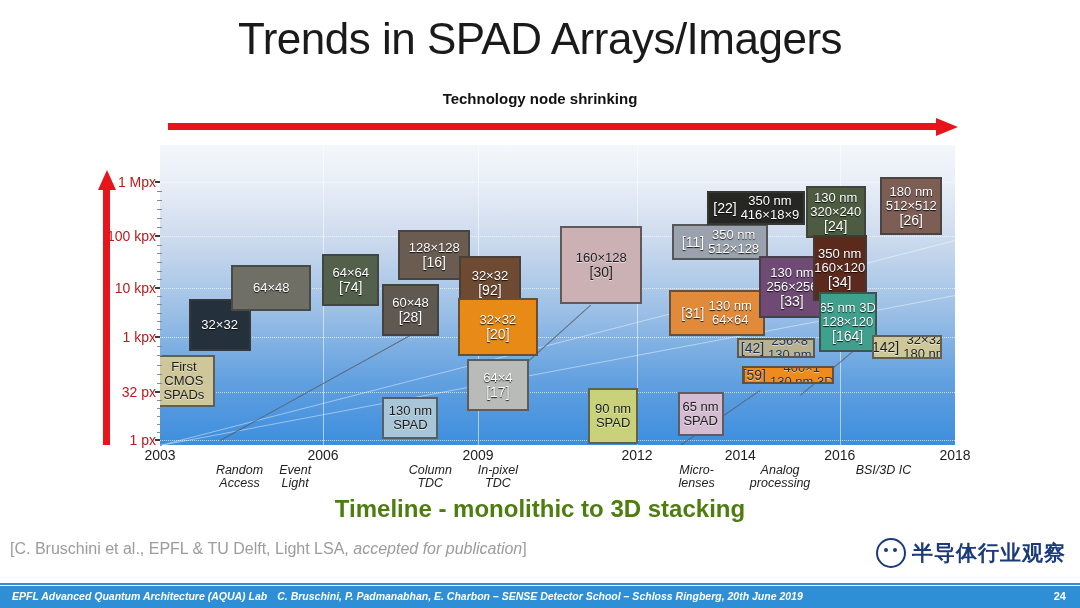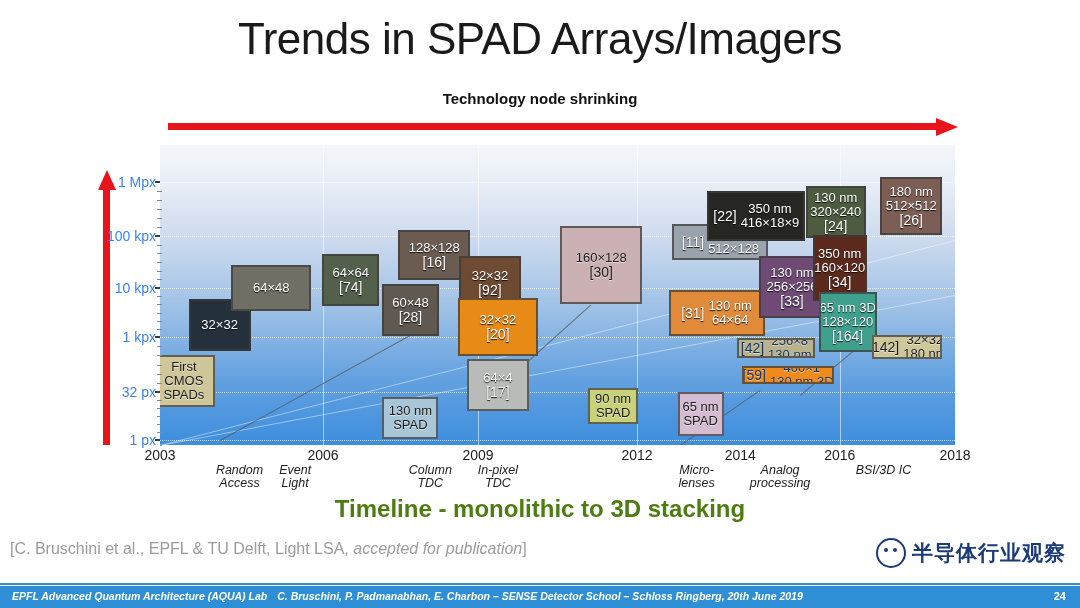--- a/index.html
+++ b/index.html
@@ -56,21 +56,21 @@
   
   .nodelabels{position:absolute;left:160px;top:152px;width:795px;height:22px;}
   .nodelabels span{
     position:absolute;top:0;font-size:13px;color:#2a2a2a;text-align:center;
     white-space:nowrap;transform:translateX(-50%);
   }
 
   
   .yaxis{position:absolute;left:118px;top:145px;width:46px;height:300px;}
   .yaxis .lbl{
-    position:absolute;right:8px;font-size:14px;color:#3b82f6;white-space:nowrap;
+    position:absolute;right:8px;font-size:14px;color:#b91c1c;white-space:nowrap;
     transform:translateY(-50%);text-align:right;
   }
   .yaxis .tickmaj{position:absolute;right:0;width:9px;height:2px;background:#3c3c3c;transform:translateY(-50%);}
   .ytickminor{position:absolute;left:157px;width:5px;height:1px;background:#7d8aa0;}
   .axisline{position:absolute;left:160px;top:145px;width:2px;height:301px;background:#8c97a8;}
 
   
   .xaxis{position:absolute;left:160px;top:447px;width:795px;height:18px;}
   .xaxis .xl{position:absolute;top:0;font-size:14px;color:#1d1d1d;transform:translateX(-50%);white-space:nowrap;}
   .xnotes{position:absolute;left:160px;top:464px;width:795px;height:34px;}
@@ -226,21 +226,21 @@
         <span class="l ref">[17]</span>
       </div>
       <div class="chip dark" style="left: 222.425px; top: 252px; width: 56px; height: 42px; background: rgb(169, 198, 216);">
         <span class="l">130 nm</span>
         <span class="l">SPAD</span>
       </div>
       <div class="chip dark" style="left: 400.225px; top: 81px; width: 82px; height: 78px; background: rgb(203, 176, 180);">
         <span class="l">160×128</span>
         <span class="l ref">[30]</span>
       </div>
-      <div class="chip dark" style="left: 428.15px; top: 243px; width: 50px; height: 36px; background: rgb(201, 210, 122);">
+      <div class="chip dark" style="left: 428.15px; top: 243px; width: 50px; height: 56px; background: rgb(201, 210, 122);">
         <span class="l">90 nm</span>
         <span class="l">SPAD</span>
       </div>
       <div class="chip dark" style="left: 517.6px; top: 247px; width: 46px; height: 44px; background: rgb(212, 188, 210);">
         <span class="l">65 nm</span>
         <span class="l">SPAD</span>
       </div>
       <div class="chip white" style="left: 508.5px; top: 145px; width: 96px; height: 46px; background: rgb(224, 138, 58); flex-direction: row;">
         <span class="l ref" style="margin-right: 4px;">[31]</span>
         <span>
@@ -248,21 +248,21 @@
           <span class="l" style="display: block;">64×64</span>
         </span>
       </div>
       <div class="chip white" style="left: 512.475px; top: 79px; width: 96px; height: 36px; background: rgb(154, 163, 173); flex-direction: row;">
         <span class="l ref" style="margin-right: 4px;">[11]</span>
         <span>
           <span class="l" style="display: block;">350 nm</span>
           <span class="l" style="display: block;">512×128</span>
         </span>
       </div>
-      <div class="chip white" style="left: 547.25px; top: 46px; width: 98px; height: 50px; background: rgb(38, 38, 34); flex-direction: row;">
+      <div class="chip white" style="left: 547.25px; top: 46px; width: 98px; height: 34px; background: rgb(38, 38, 34); flex-direction: row;">
         <span class="l ref" style="margin-right: 4px;">[22]</span>
         <span>
           <span class="l" style="display: block;">350 nm</span>
           <span class="l" style="display: block;">416×18×9</span>
         </span>
       </div>
       <div class="chip white" style="left: 599.025px; top: 111px; width: 66px; height: 62px; background: rgb(110, 74, 116);">
         <span class="l">130 nm</span>
         <span class="l">256×256</span>
         <span class="l ref">[33]</span>

